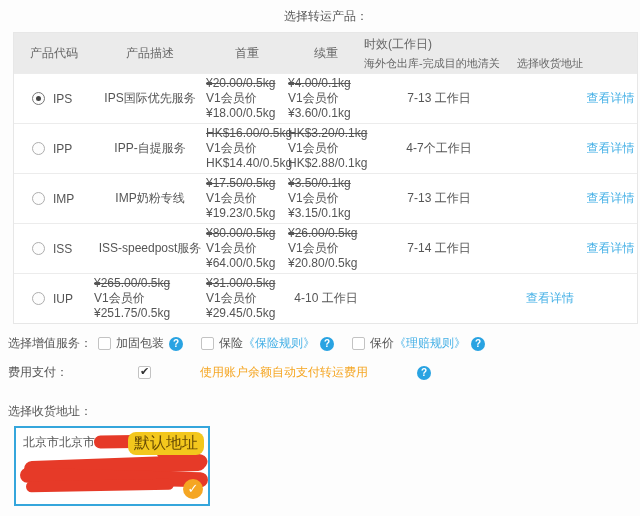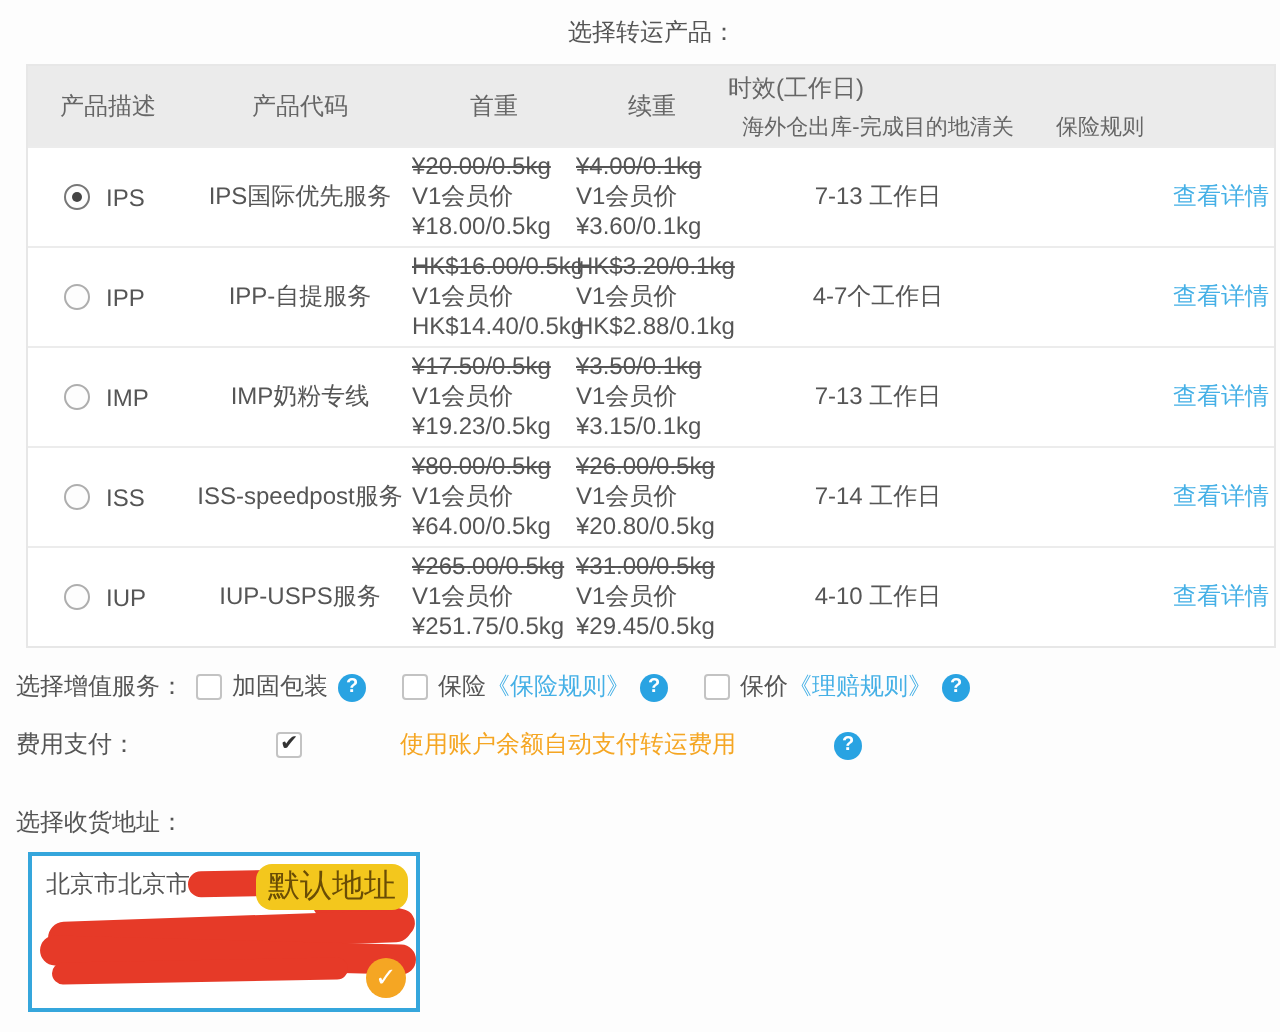--- a/index.html
+++ b/index.html
@@ -15,21 +15,21 @@
 
   
   .ptable { margin-left:13px; width:625px; border:1px solid #e7e7e7; background:#fff; }
   .cols { display:grid; grid-template-columns:80px 112px 82px 76px 150px 72px 49px; align-items:center; }
   .thead { background:#ebebeb; height:40px; color:#666; }
   .thead-flat { display:grid; grid-template-columns:80px 112px 82px 76px 271px; align-items:center; height:100%; }
   .th { text-align:center; }
   .time-group { height:100%; display:flex; flex-direction:column; justify-content:center; }
   .time-group-label { text-align:left; padding-right:49px; margin-bottom:3px; }
   .time-sub { display:flex; font-size:11px; }
-  .time-sub .sub1 { width:150px; text-align:center; }
+  .time-sub .sub1 { width:150px; }
   .time-sub .sub2 { width:72px; text-align:center; }
   .row { height:50px; border-top:1px solid #ececec; background:#fff; }
   .cell-code { display:flex; align-items:center; gap:8px; padding-left:18px; }
   .cell-center { text-align:center; }
   .price-block { text-align:left; line-height:15px; }
   .price-original { text-decoration:line-through; }
   .detail-link { color:#45b0e6; cursor:pointer; text-align:center; }
 
   .radio { width:13px; height:13px; border:1px solid #aeaeae; border-radius:50%; background:#fdfdfd; position:relative; flex:0 0 13px; }
   .radio.selected { border-color:#777; }
@@ -65,29 +65,29 @@
 </head>
 <body>
 
 <div class="page">
 
   <div class="title section-label">选择转运产品：</div>
 
   <div class="ptable">
     <div class="thead">
       <div class="thead-flat">
+        <div class="th">产品代码</div>
         <div class="th">产品描述</div>
-        <div class="th">产品代码</div>
         <div class="th">首重</div>
         <div class="th">续重</div>
         <div class="time-group">
           <div class="time-group-label">时效(工作日)</div>
           <div class="time-sub">
             <div class="sub1">海外仓出库-完成目的地清关</div>
-            <div class="sub2">保险规则</div>
+            <div class="sub2">选择收货地址</div>
           </div>
         </div>
       </div>
     </div>
     <div>
     <div class="row cols">
       <div class="cell-code">
         <span class="radio selected"></span>
         <span>IPS</span>
       </div>
@@ -168,21 +168,20 @@
       <div class="cell-center">7-14 工作日</div>
       <div class="cell-center"></div>
       <div class="detail-link">查看详情</div>
     </div>
 
     <div class="row cols">
       <div class="cell-code">
         <span class="radio"></span>
         <span>IUP</span>
       </div>
-      <div class="cell-center">IUP-USPS服务</div>
       <div class="price-block">
         <div class="price-original">¥265.00/0.5kg</div>
         <div>V1会员价</div>
         <div>¥251.75/0.5kg</div>
       </div>
       <div class="price-block">
         <div class="price-original">¥31.00/0.5kg</div>
         <div>V1会员价</div>
         <div>¥29.45/0.5kg</div>
       </div>

